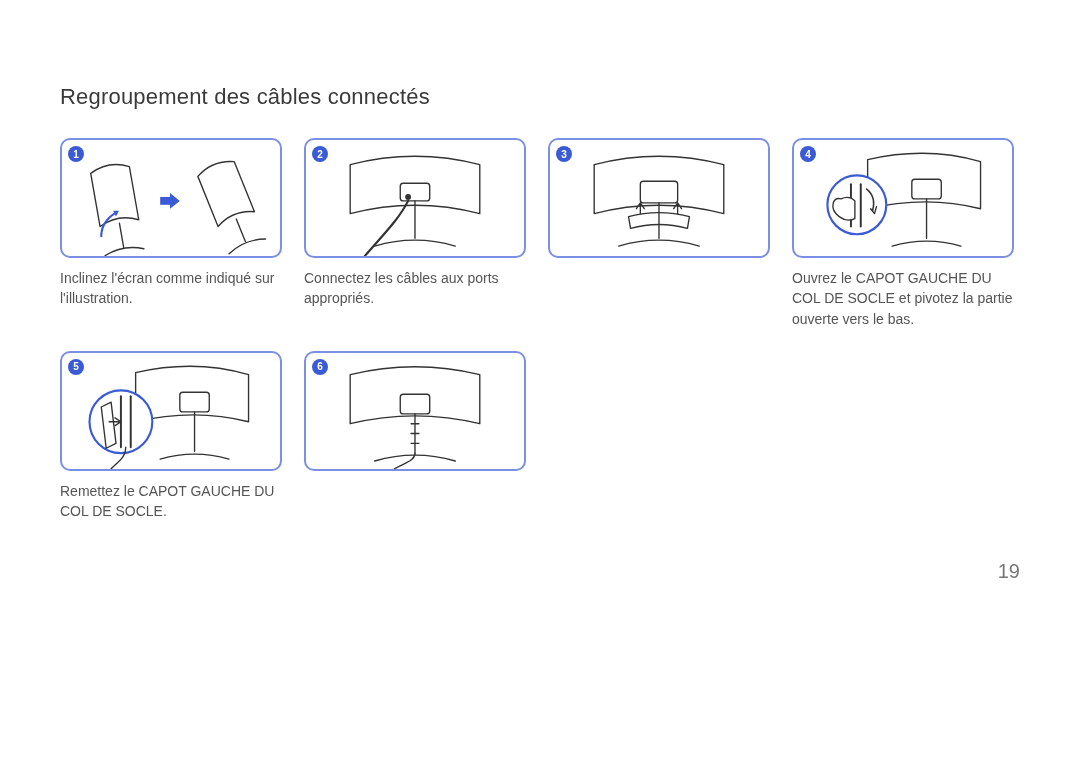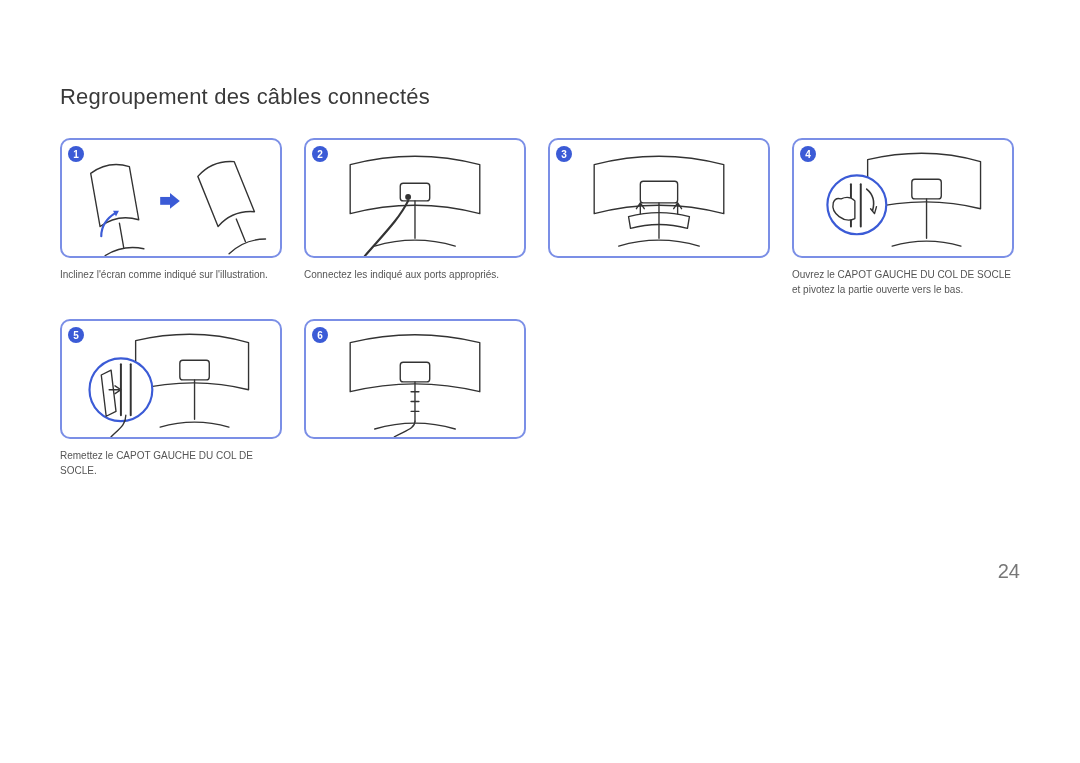--- a/index.html
+++ b/index.html
@@ -3,21 +3,21 @@
 <meta charset="utf-8">
 <style>
   * { box-sizing: border-box; margin: 0; padding: 0; }
   html, body { width: 1080px; height: 763px; background: #fff; font-family: Arial, Helvetica, sans-serif; color: #333; }
   .page { position: relative; width: 1080px; height: 615px; padding: 84px 60px 40px 60px; }
   .title { font-size: 22px; font-weight: 400; color: #3a3a3a; margin-bottom: 28px; letter-spacing: .2px; }
   .grid { display: grid; grid-template-columns: repeat(4, 222px); column-gap: 22px; row-gap: 22px; }
   .cell { width: 222px; }
   .panel { position: relative; width: 222px; height: 120px; border: 2px solid #7b8fe6; border-radius: 10px; background: #fff; overflow: hidden; }
   .badge { position: absolute; top: 6px; left: 6px; width: 16px; height: 16px; border-radius: 50%; background: #3b5bd6; color: #fff; font-size: 10px; display: flex; align-items: center; justify-content: center; font-weight: bold; }
-  .caption { margin-top: 10px; font-size: 10px; line-height: 1.45; color: #555; max-width: 222px; }
+  .caption { margin-top: 10px; font-size: 14px; line-height: 1.45; color: #555; max-width: 222px; }
   .caption.strong { font-weight: 600; color: #333; }
   .page-num { position: absolute; right: 60px; bottom: 32px; font-size: 20px; color: #777; }
   svg { display: block; }
 </style>
 </head>
 <body>
 
 <div class="page">
 
   <h2 class="title">Regroupement des câbles connectés</h2>
@@ -63,21 +63,21 @@
             <path d="M45 25 Q111 8 177 25 L177 75 Q111 58 45 75 Z" fill="#fff"></path>
             <rect x="96" y="44" width="30" height="18" rx="3" fill="#fff"></rect>
             <path d="M111 62 L111 100"></path>
             <path d="M70 108 Q111 96 152 108"></path>
 
             <path d="M104 62 C95 80 80 95 60 118" stroke-width="2.2"></path>
             <circle cx="104" cy="58" r="3" fill="#333" stroke="none"></circle>
           </g>
         </svg>
       </div>
-      <p class="caption">Connectez les indiqué aux ports appropriés.</p>
+      <p class="caption">Connectez les câbles aux ports appropriés.</p>
     </div>
 
     <div class="cell">
       <div class="panel">
         <div class="badge">3</div>
         <svg viewBox="0 0 222 120">
           <g stroke="#333" stroke-width="1.4" fill="none" stroke-linejoin="round" stroke-linecap="round">
             <path d="M45 25 Q111 8 177 25 L177 75 Q111 58 45 75 Z" fill="#fff"></path>
             <rect x="92" y="42" width="38" height="22" rx="3" fill="#fff"></rect>
 
@@ -159,14 +159,14 @@
 
             <path d="M107 72 L115 72 M107 82 L115 82 M107 92 L115 92"></path>
           </g>
         </svg>
       </div>
     </div>
 
 
   </div>
 
-  <div class="page-num">24</div>
+  <div class="page-num">19</div>
 </div>
 
 </body></html>

